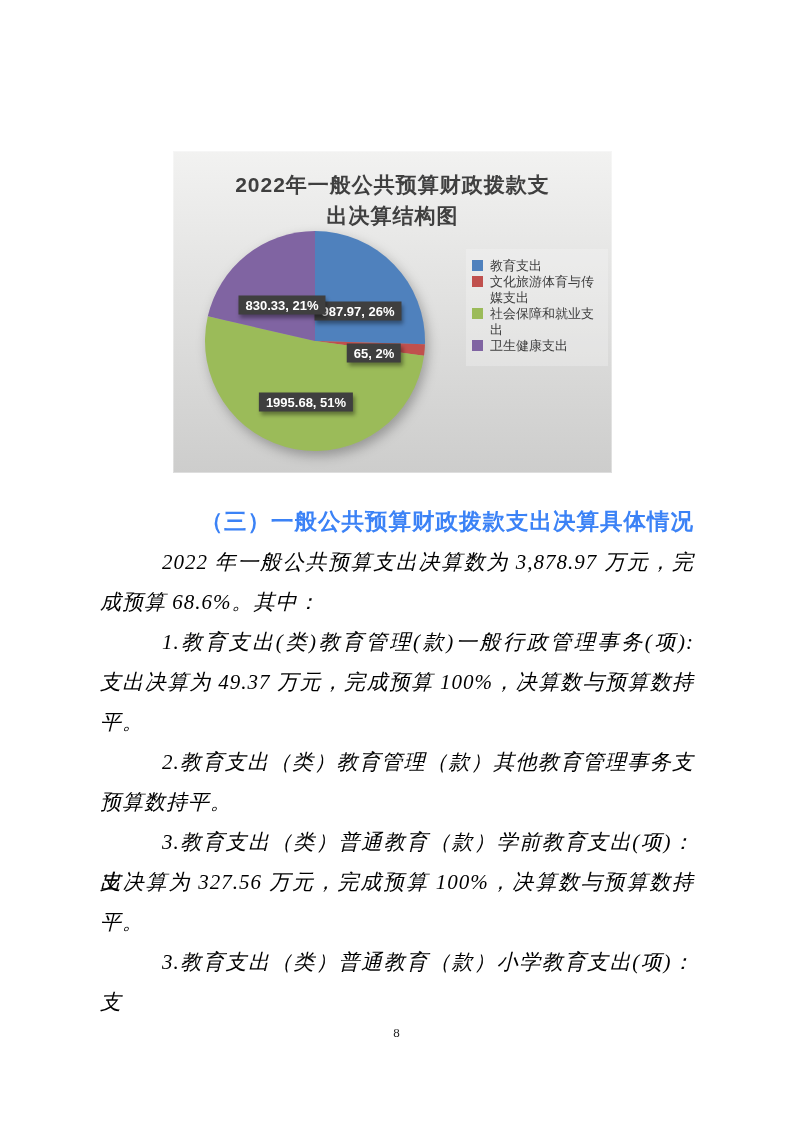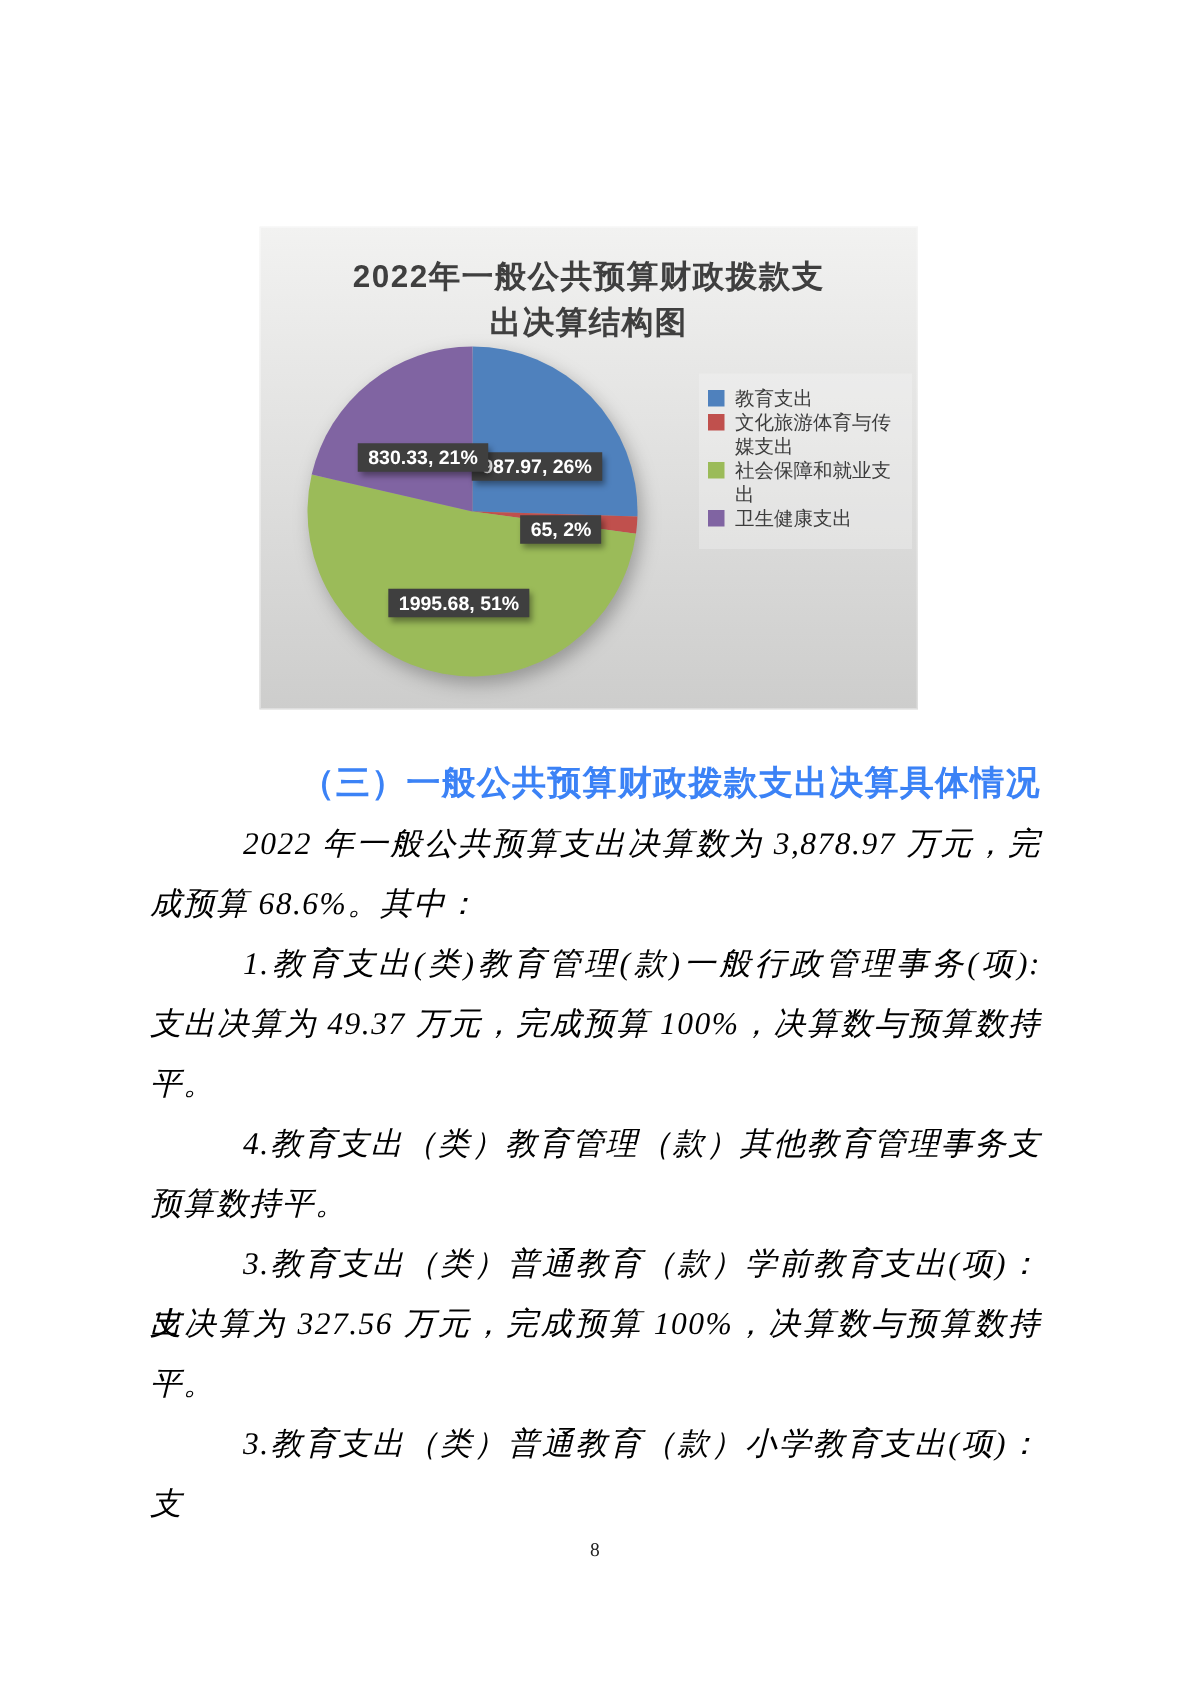--- a/index.html
+++ b/index.html
@@ -102,21 +102,21 @@
   </div>
 
   <div class="heading">（三）一般公共预算财政拨款支出决算具体情况</div>
 
   <div class="body-lines" id="body-lines">
       <div class="line j ind">2022 年一般公共预算支出决算数为 3,878.97 万元，完</div>
       <div class="line">成预算 68.6%。其中：</div>
       <div class="line j ind">1.教育支出(类)教育管理(款)一般行政管理事务(项):</div>
       <div class="line j">支出决算为 49.37 万元，完成预算 100%，决算数与预算数持</div>
       <div class="line">平。</div>
-      <div class="line j ind">4.教育支出（类）教育管理（款）其他教育管理事务支</div>
+      <div class="line j ind">2.教育支出（类）教育管理（款）其他教育管理事务支</div>
       <div class="line">预算数持平。</div>
       <div class="line j ind">3.教育支出（类）普通教育（款）学前教育支出(项)：支</div>
       <div class="line j">出决算为 327.56 万元，完成预算 100%，决算数与预算数持</div>
       <div class="line">平。</div>
       <div class="line j ind">3.教育支出（类）普通教育（款）小学教育支出(项)：支</div>
     </div>
 
   <div class="pagenum">8</div>
 
 </div>

